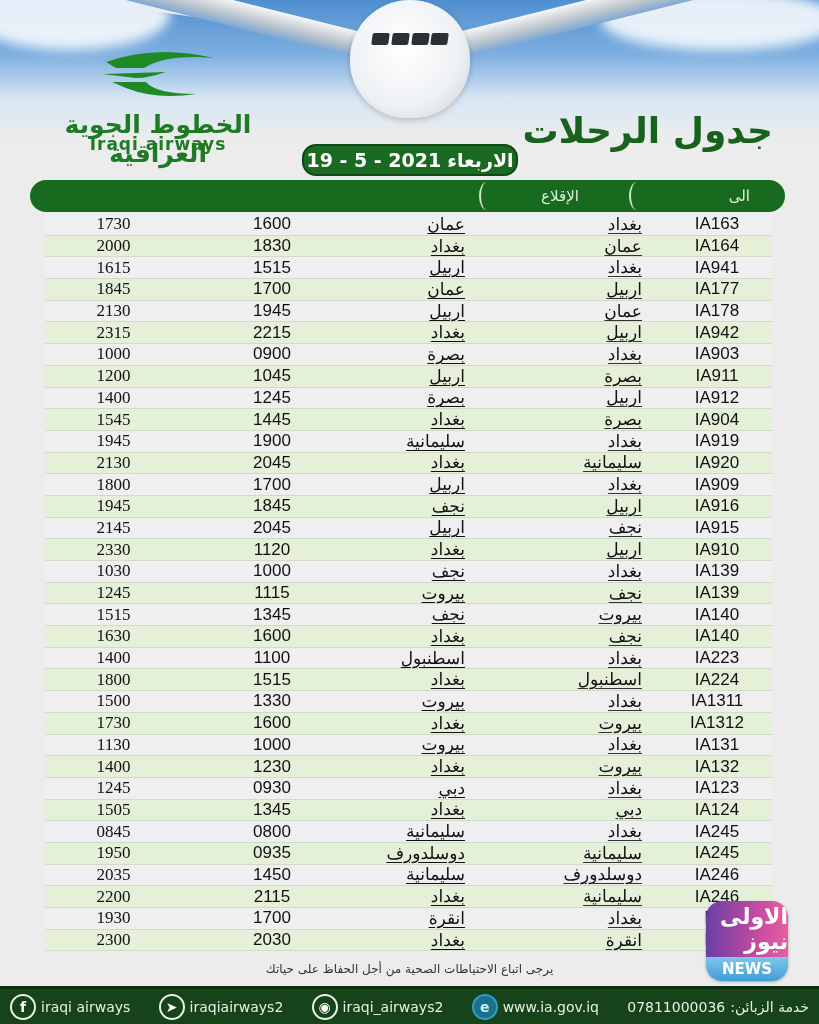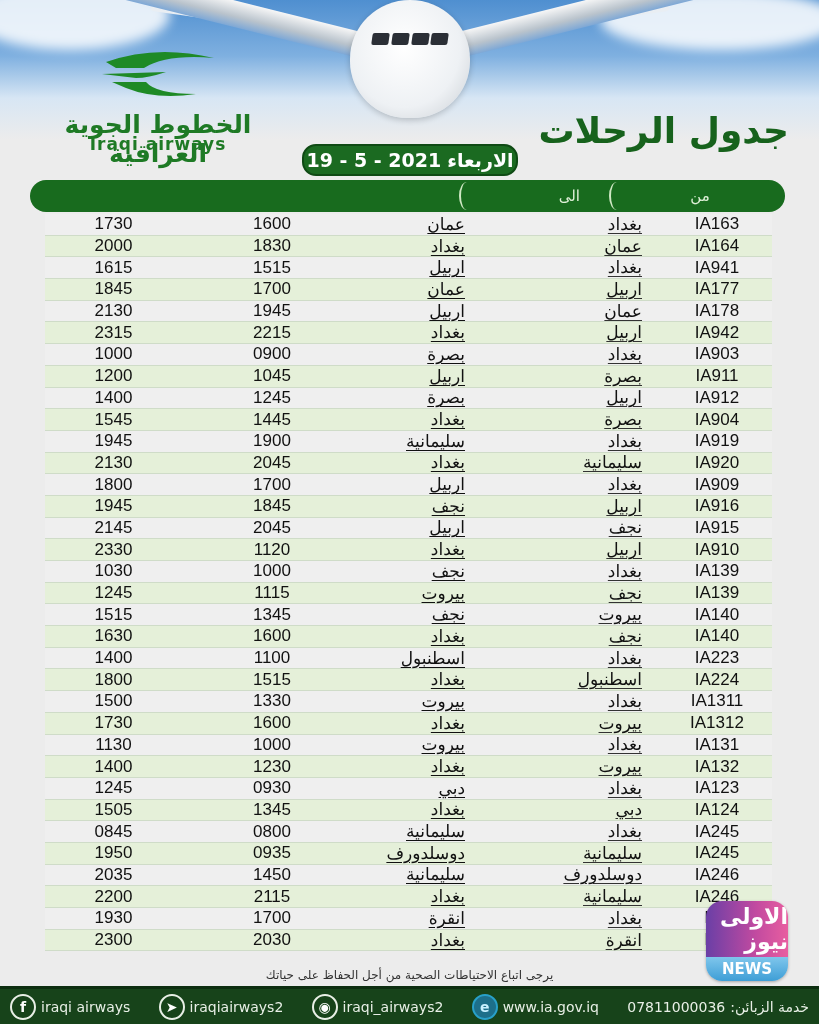--- a/index.html
+++ b/index.html
@@ -16,40 +16,40 @@
   .fuselage { position: absolute; left: 350px; top: 0; width: 120px; height: 118px; border-radius: 50% 50% 48% 48%;
     background: radial-gradient(ellipse at 45% 40%, #ffffff 0%, #eef1f4 60%, #c7ccd2 100%); box-shadow: 0 2px 6px rgba(0,0,0,0.2); }
   .cockpit { position: absolute; left: 372px; top: 33px; width: 76px; height: 12px; display: flex; gap: 3px; }
   .cockpit span { flex: 1; background: #2b2f36; transform: skewX(-8deg); border-radius: 2px; }
 
   .logo { position: absolute; left: 58px; top: 48px; width: 200px; }
   .logo-mark { position: absolute; left: 38px; top: 0; width: 120px; height: 50px; }
   .logo-ar { position: absolute; left: 0; top: 62px; width: 200px; text-align: center; color: #1e7a25; font-weight: bold; font-size: 25px; font-family: "DejaVu Sans", sans-serif; }
   .logo-en { position: absolute; left: 0; top: 86px; width: 200px; text-align: center; color: #1e7a25; font-weight: bold; font-size: 17px; letter-spacing: 1px; }
 
-  .title { position: absolute; right: 30px; top: 110px; color: #17621c; font-weight: bold; font-size: 36px; }
+  .title { position: absolute; right: 46px; top: 110px; color: #17621c; font-weight: bold; font-size: 36px; }
   .date-pill { position: absolute; left: 302px; top: 144px; width: 216px; height: 32px; border-radius: 14px;
     background: #1b6a21; color: #fff; font-size: 19px; font-weight: bold; display: flex; align-items: center; justify-content: center; direction: rtl; gap: 6px; border: 2px solid #0f4a14; }
 
   .thead { position: absolute; left: 30px; top: 180px; width: 755px; height: 32px; border-radius: 16px; background: #186b1e; display: flex; flex-direction: row-reverse; overflow: hidden; }
   .th { color: #dff0d8; font-size: 15px; display: flex; align-items: center; justify-content: center; position: relative; }
   .th.sep::before { content: ""; position: absolute; left: -6px; top: 2px; width: 14px; height: 28px; border-left: 2px solid #cfe8c4; border-radius: 50%; }
 
   .tbody { position: absolute; left: 45px; top: 214px; width: 727px; }
   .tr { height: 21.7px; display: flex; flex-direction: row-reverse; border-bottom: 1px solid #cfdcc8; align-items: center; }
   .tr:nth-child(even) { background: #e5f0d9; }
   .tr:nth-child(odd) { background: #efefef; }
   .td { font-size: 17px; color: #111; font-family: "Liberation Sans", sans-serif; }
   .c-flight { width: 110px; text-align: center; }
   .c-from { width: 175px; text-align: right; padding-right: 20px; direction: rtl; text-decoration: underline; text-decoration-color: #333; text-underline-offset: 3px; }
   .c-to { width: 165px; text-align: right; padding-right: 22px; text-decoration: underline; text-underline-offset: 3px; direction: rtl; }
   .c-dep { width: 140px; text-align: center; padding-left: 40px; }
-  .c-arr { width: 137px; text-align: center; }
-
-  .notice { position: absolute; left: 0; top: 962px; width: 819px; text-align: center; color: #333; font-size: 12px; direction: rtl; margin-top: 6px; }
+  .c-arr { width: 137px; text-align: center; font-family: Liberation Serif, serif; }
+
+  .notice { position: absolute; left: 0; top: 962px; width: 819px; text-align: center; color: #333; font-size: 12px; direction: rtl; }
 
   .footer { position: absolute; left: 0; top: 986px; width: 819px; height: 38px; background: #17431a; border-top: 3px solid #0d2e10;
     display: flex; align-items: center; justify-content: space-between; padding: 0 10px; color: #e8efe6; font-size: 14px; }
   .fitem { display: flex; align-items: center; gap: 5px; }
   .ficon { width: 26px; height: 26px; border-radius: 50%; border: 2px solid #e8efe6; display: flex; align-items: center; justify-content: center; font-size: 14px; font-weight: bold; color: #fff; }
   .ficon.web { background: #1d6f8a; border-color: #28a0c9; color: #c7f0ff; }
 
   .badge { position: absolute; left: 706px; top: 901px; width: 82px; height: 80px; border-radius: 16px; overflow: hidden; box-shadow: 0 1px 3px rgba(0,0,0,0.3); }
   .badge-top { height: 56px; background: linear-gradient(90deg, #6a3fa6 0%, #c14aa0 60%, #e85ea0 100%); display: flex; align-items: center; justify-content: center; color: #fff; font-weight: bold; font-size: 22px; direction: rtl; }
   .badge-bot { height: 24px; background: linear-gradient(180deg, #7fc6ec, #3e9ed6); color: #fff; font-weight: bold; display: flex; align-items: center; justify-content: center; font-size: 15px; }
@@ -84,22 +84,22 @@
 </div>
 
 <div class="title">جدول الرحلات</div>
 
 <div class="date-pill">
   <span>الاربعاء</span>
   <span style="direction:ltr;">19 - 5 - 2021</span>
 </div>
 
 <div class="thead">
-  <div class="th sep" style="width:170px;">من</div>
   <div class="th sep" style="width:150px;justify-content:flex-end;padding-right:35px;font-family:Liberation Serif, serif;">الى</div>
+  <div class="th sep" style="width:150px;">الإقلاع</div>
 </div>
 
 <div class="tbody" id="tbody">
     <div class="tr">
       <div class="td c-flight">IA163</div>
       <div class="td c-from">بغداد</div>
       <div class="td c-to">عمان</div>
       <div class="td c-dep">1600</div>
       <div class="td c-arr">1730</div>
     </div>

